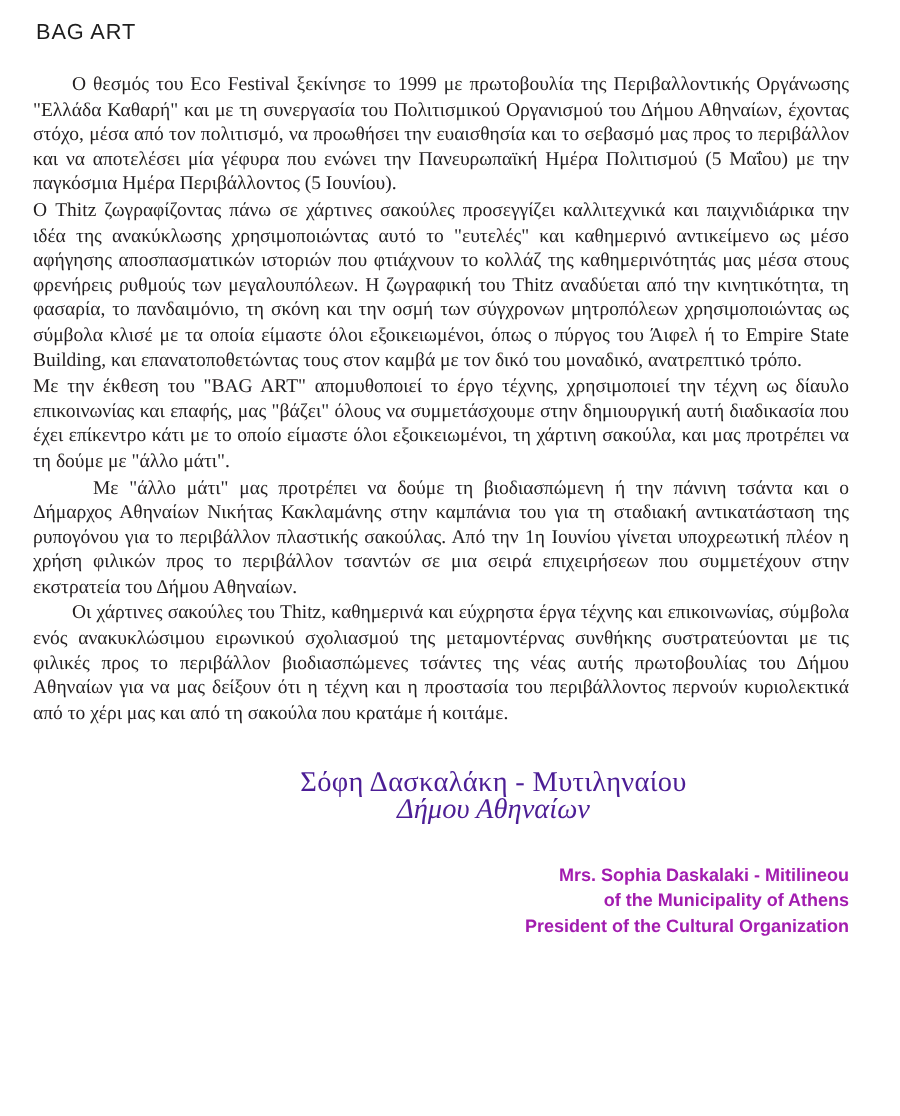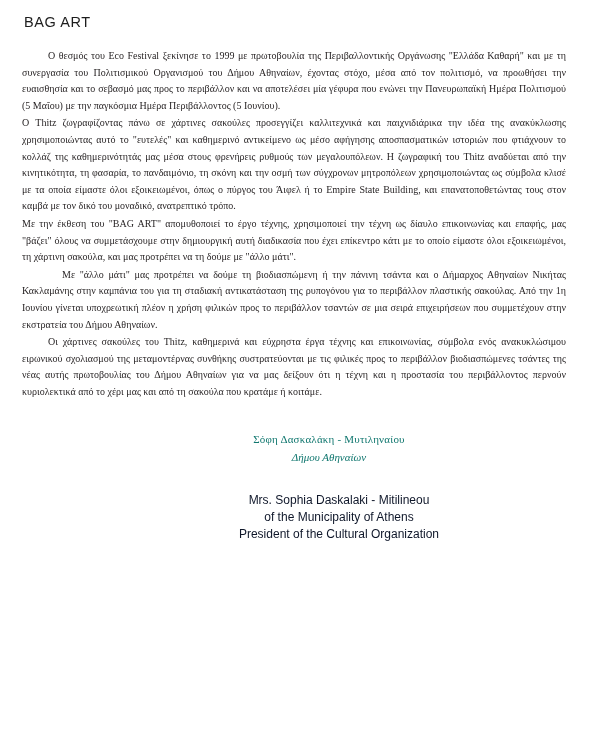--- a/index.html
+++ b/index.html
@@ -24,21 +24,21 @@
   .doc-title {
     font-family: "Liberation Sans", sans-serif;
     font-size: 14.5px;
     letter-spacing: 0.6px;
     font-weight: 400;
     color: #1d1d1d;
     margin: 0 0 18px 2px;
   }
   .body-text {
     font-family: "Liberation Serif", serif;
-    font-size: 10px;
+    font-size: 13px;
     line-height: 16.6px;
     text-align: justify;
     text-justify: inter-word;
     color: #231f20;
   }
   .body-text p {
     margin: 0 0 1px 0;
   }
   .indent {
     text-indent: 26px;
@@ -46,41 +46,42 @@
   .indent-wide {
     text-indent: 40px;
   }
   .gap-above {
     margin-top: 6px;
   }
   .signature {
     margin-top: 30px;
     text-align: center;
     font-family: "Liberation Serif", serif;
-    font-size: 11px;
+    font-size: 19px;
     line-height: 18px;
-    color: #0f766e;
+    color: #4c1d95;
   }
   .signature .line1 {
     letter-spacing: 0.2px;
   }
   .signature .line2,
   .signature .line3 {
     font-style: italic;
   }
   .sig-block-el {
     padding-left: 70px;
   }
   .signature-en {
     margin-top: 26px;
-    text-align: center;
+    text-align: right;
     font-family: "Liberation Sans", sans-serif;
     font-size: 12px;
     line-height: 17px;
-    color: #0f172a;
+    color: #a21caf;
+    font-weight: bold;
   }
   .sig-block-en {
     padding-left: 90px;
   }
 </style>
 </head>
 <body>
 
 <div class="page">
 

